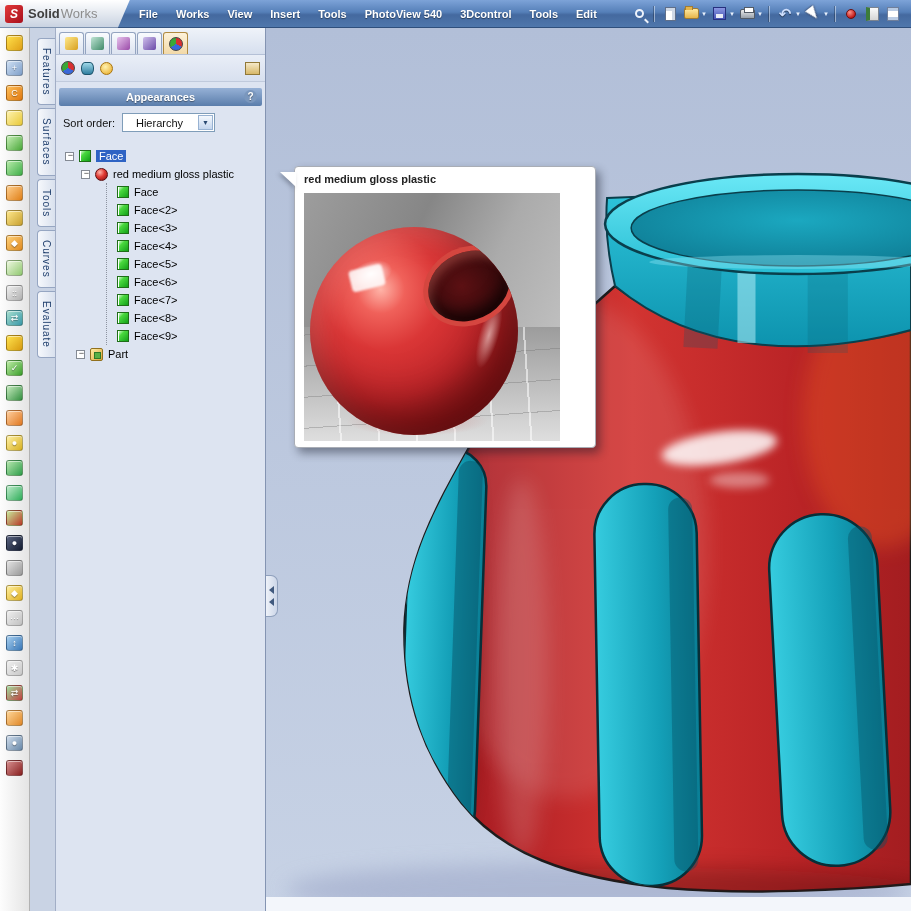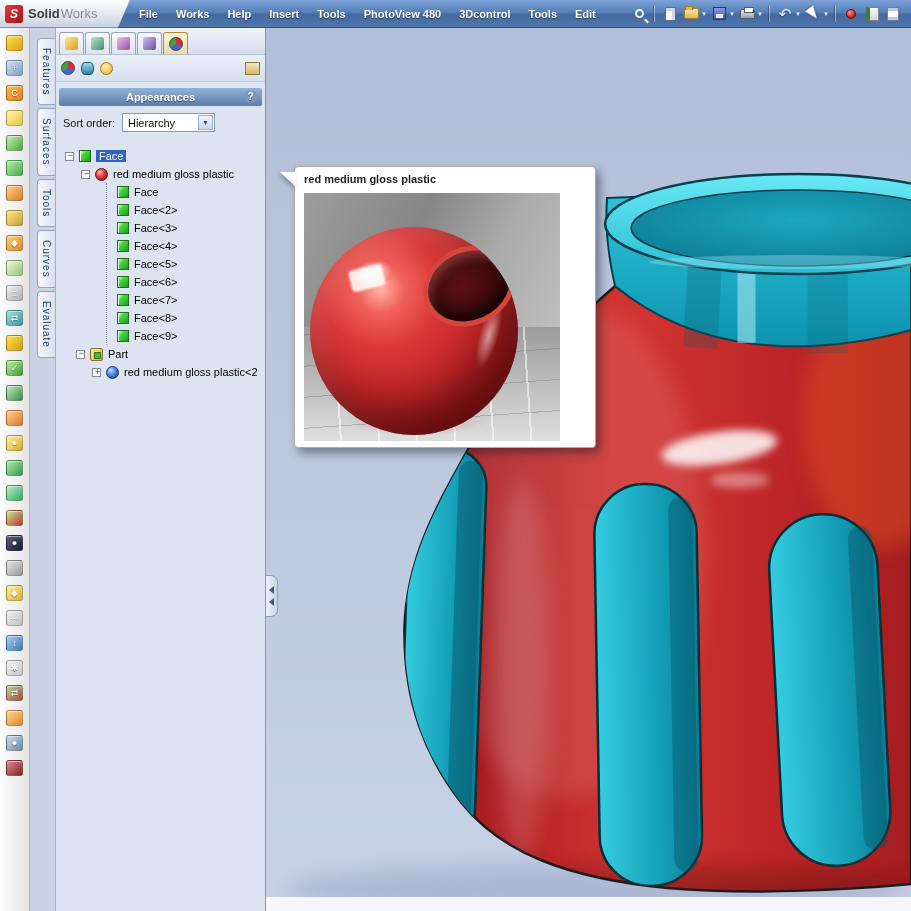--- a/index.html
+++ b/index.html
@@ -78,21 +78,21 @@
   .sun-ic{width:13px;height:13px;border-radius:50%;background:radial-gradient(circle at 40% 35%,#fff2b0,#e8a820);border:1px solid #a87410;}
   .pvopt-ic{margin-left:auto;width:15px;height:13px;background:linear-gradient(#f4e8c8,#d8b868);border:1px solid #907838;}
 
   .panel-header{height:18px;margin:6px 3px 0;background:linear-gradient(#96b1d6,#5a7dab);
     color:#fff;font-weight:bold;display:flex;align-items:center;justify-content:center;
     position:relative;border-radius:2px;text-shadow:0 1px 1px rgba(0,0,0,.4);}
   .help-btn{position:absolute;right:5px;top:2px;width:13px;height:13px;border-radius:50%;
     background:#7a97bd;color:#fff;font-size:10px;font-weight:bold;display:flex;align-items:center;justify-content:center;}
   .sort-row{display:flex;align-items:center;gap:7px;padding:7px 7px 5px;color:#111;}
   .selectbox{width:93px;height:19px;background:#fff;border:1px solid #7f9db9;display:flex;
-    align-items:center;padding-left:5px;position:relative;cursor:default;}
+    align-items:center;padding-left:13px;position:relative;cursor:default;}
   .selectbox .arrow{position:absolute;right:1px;top:1px;bottom:1px;width:15px;
     background:linear-gradient(#f4f8fd,#c4d6ee);border:1px solid #98b2d2;display:flex;
     align-items:center;justify-content:center;font-size:7px;color:#2a4a72;}
 
   .tree{flex:1;padding:10px 0 0 4px;white-space:nowrap;overflow:hidden;color:#000;}
   .trow{height:18px;display:flex;align-items:center;cursor:default;}
   .box{width:9px;height:9px;border:1px solid #848a94;background:#fff;position:relative;margin-right:5px;flex:0 0 9px;}
   .box.minus::after{content:"−";position:absolute;left:0;top:-3px;width:9px;text-align:center;font-size:9px;color:#333;}
   .box.plus::after{content:"+";position:absolute;left:0;top:-2px;width:9px;text-align:center;font-size:9px;color:#333;}
   .swatch{width:12px;height:12px;border:1px solid #1f6e18;margin-right:5px;flex:0 0 12px;
@@ -159,27 +159,27 @@
       <span class="sw-logo">S</span>
       <span class="brand-bold">Solid</span>
       <span class="brand-light">Works</span>
     </div>
     <div class="menus">
 
         <div class="menu-item">File</div>
 
         <div class="menu-item">Works</div>
 
-        <div class="menu-item">Help</div>
+        <div class="menu-item">View</div>
 
         <div class="menu-item">Insert</div>
 
         <div class="menu-item">Tools</div>
 
-        <div class="menu-item">PhotoView 480</div>
+        <div class="menu-item">PhotoView 540</div>
 
         <div class="menu-item">3Dcontrol</div>
 
         <div class="menu-item">Tools</div>
 
         <div class="menu-item">Edit</div>
       </div>
     <div class="quick">
       <span class="qi">
           <span class="search-ic"></span>
@@ -455,25 +455,20 @@
 
             <div class="trow face-row">
               <span class="swatch"></span>
               <span class="tlabel">Face&lt;9&gt;</span>
             </div>
           </div>
         <div class="trow" style="padding-left:16px;">
           <span class="box minus"></span>
           <span class="part-ic"></span>
           <span class="tlabel">Part</span>
-        </div>
-        <div class="trow" style="padding-left:32px;">
-          <span class="box plus"></span>
-          <span class="sphb"></span>
-          <span class="tlabel">red medium gloss plastic&lt;2</span>
         </div>
       </div>
     </div>
 
     <div class="viewport">
       <svg class="model" viewBox="0 0 643 883" preserveAspectRatio="none">
         <defs>
           <linearGradient id="bg" x1="0" y1="0" x2="0" y2="1">
             <stop offset="0" stop-color="#b2bfd8"></stop>
               <stop offset="1" stop-color="#c7d2e5"></stop>

